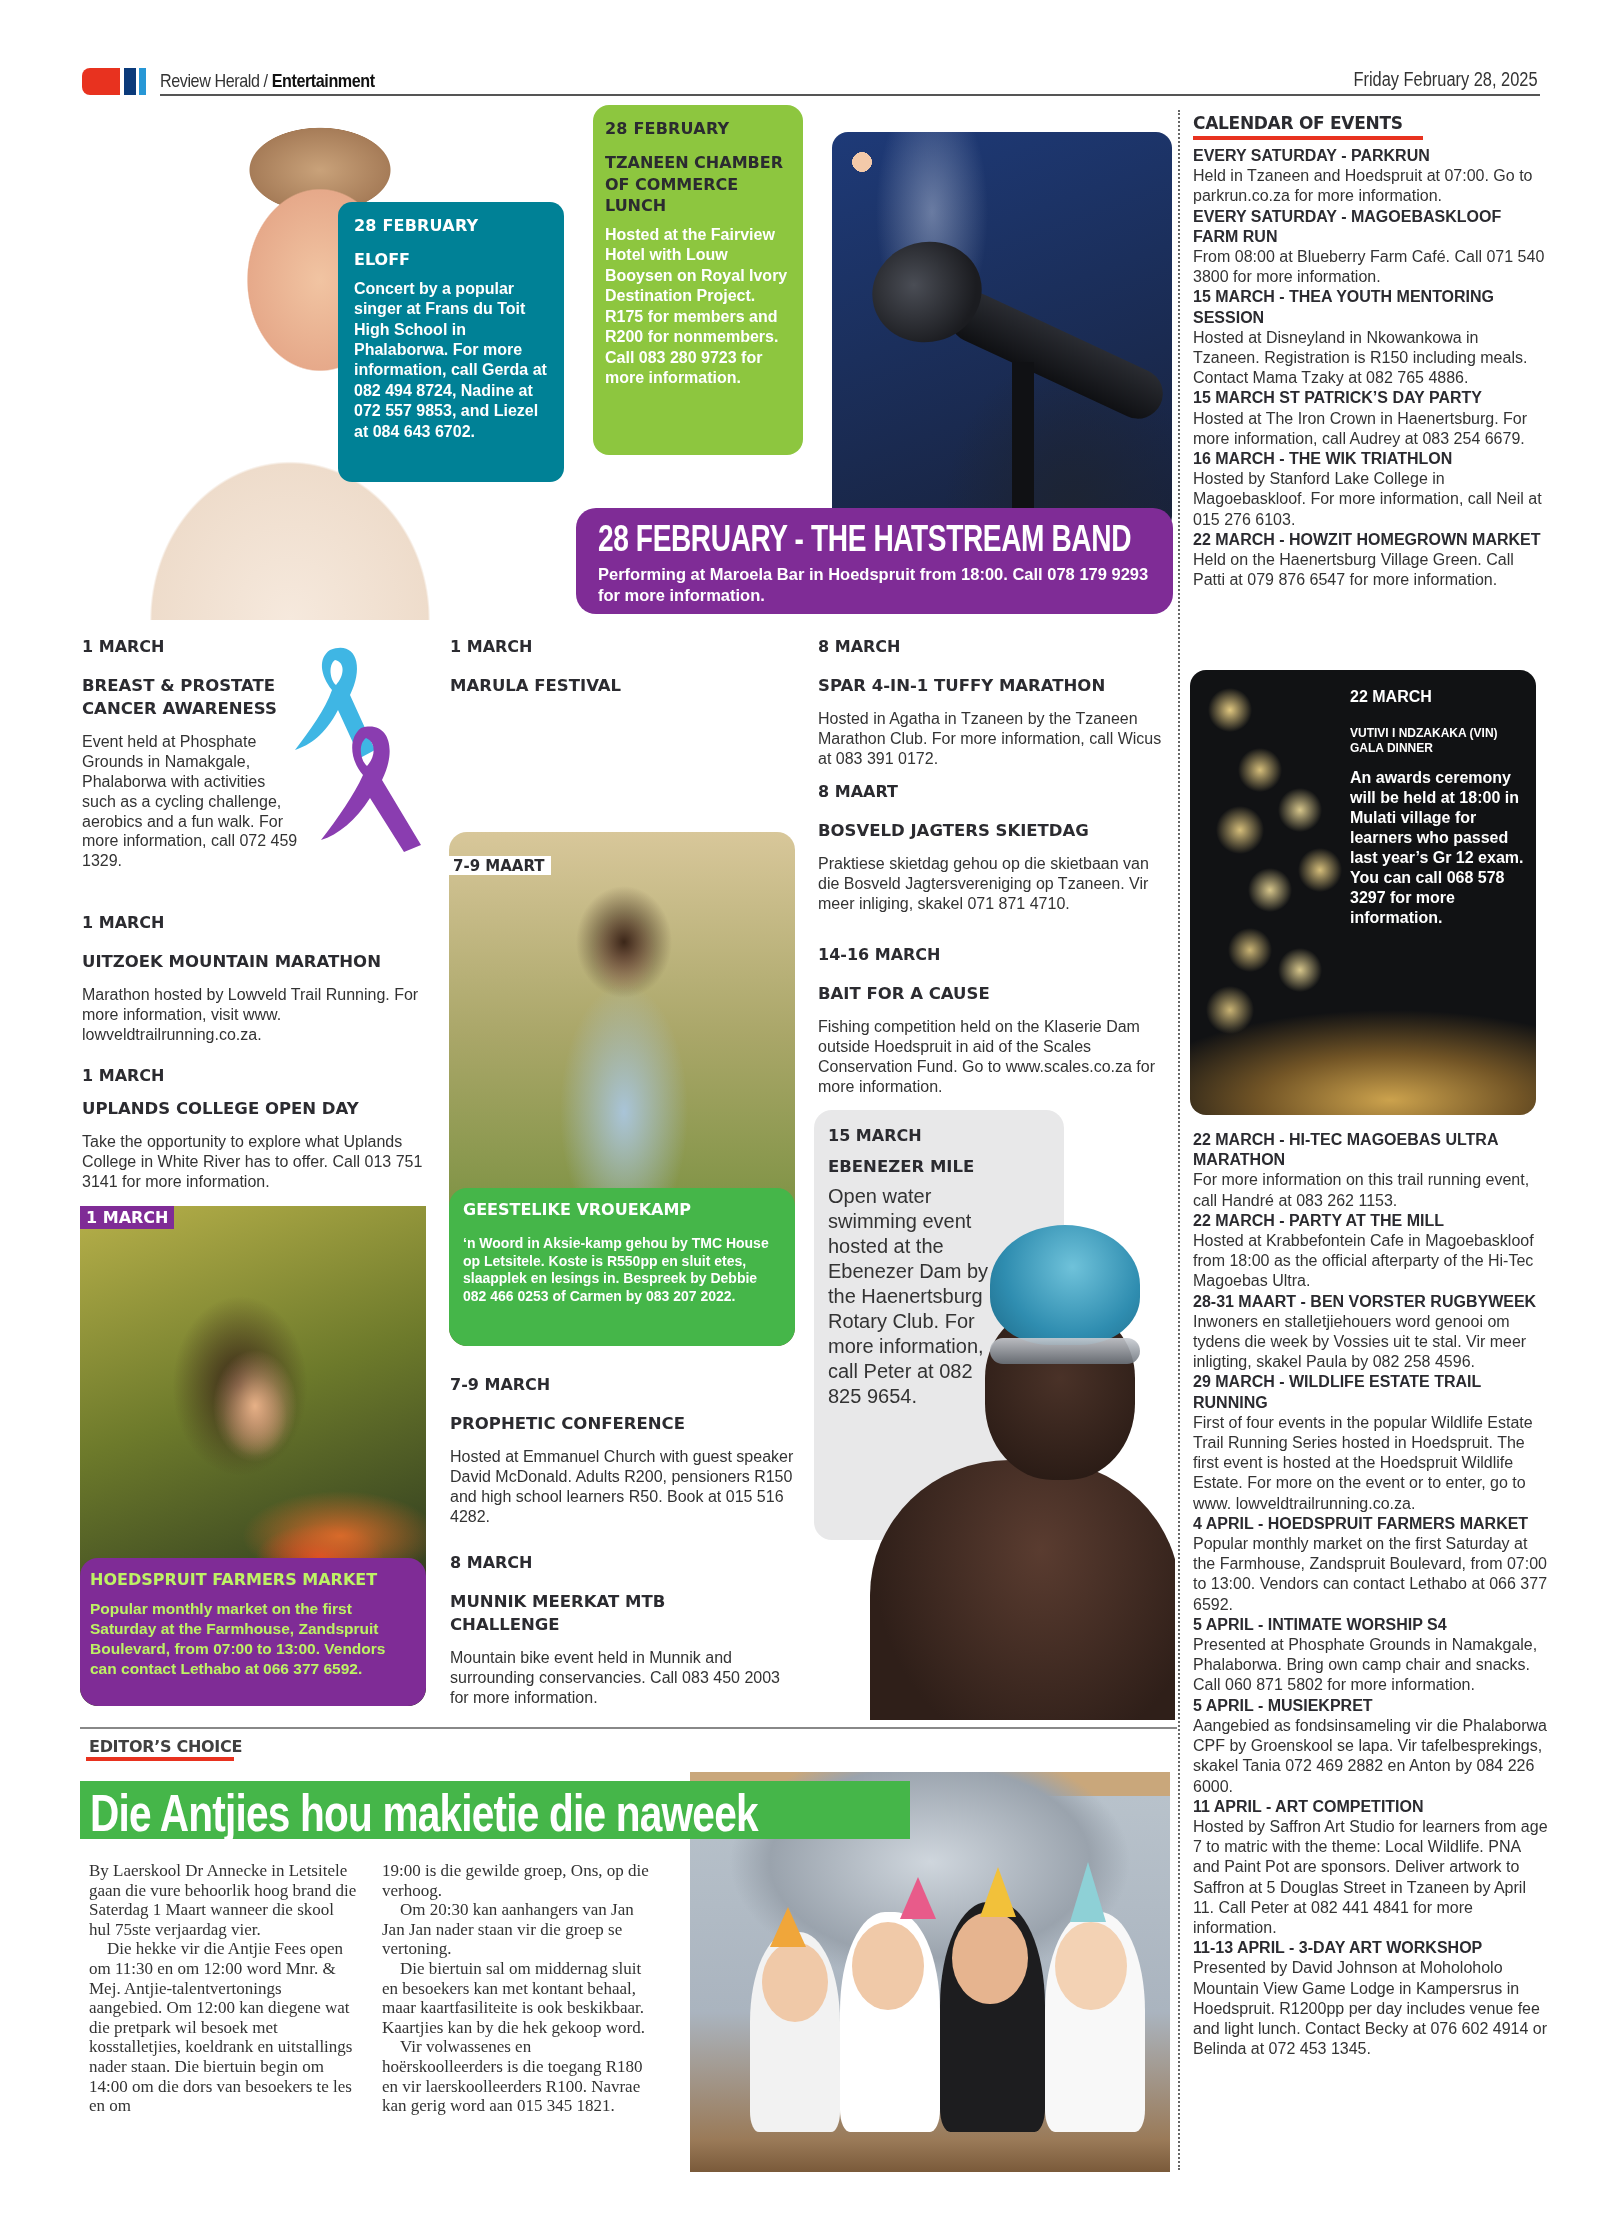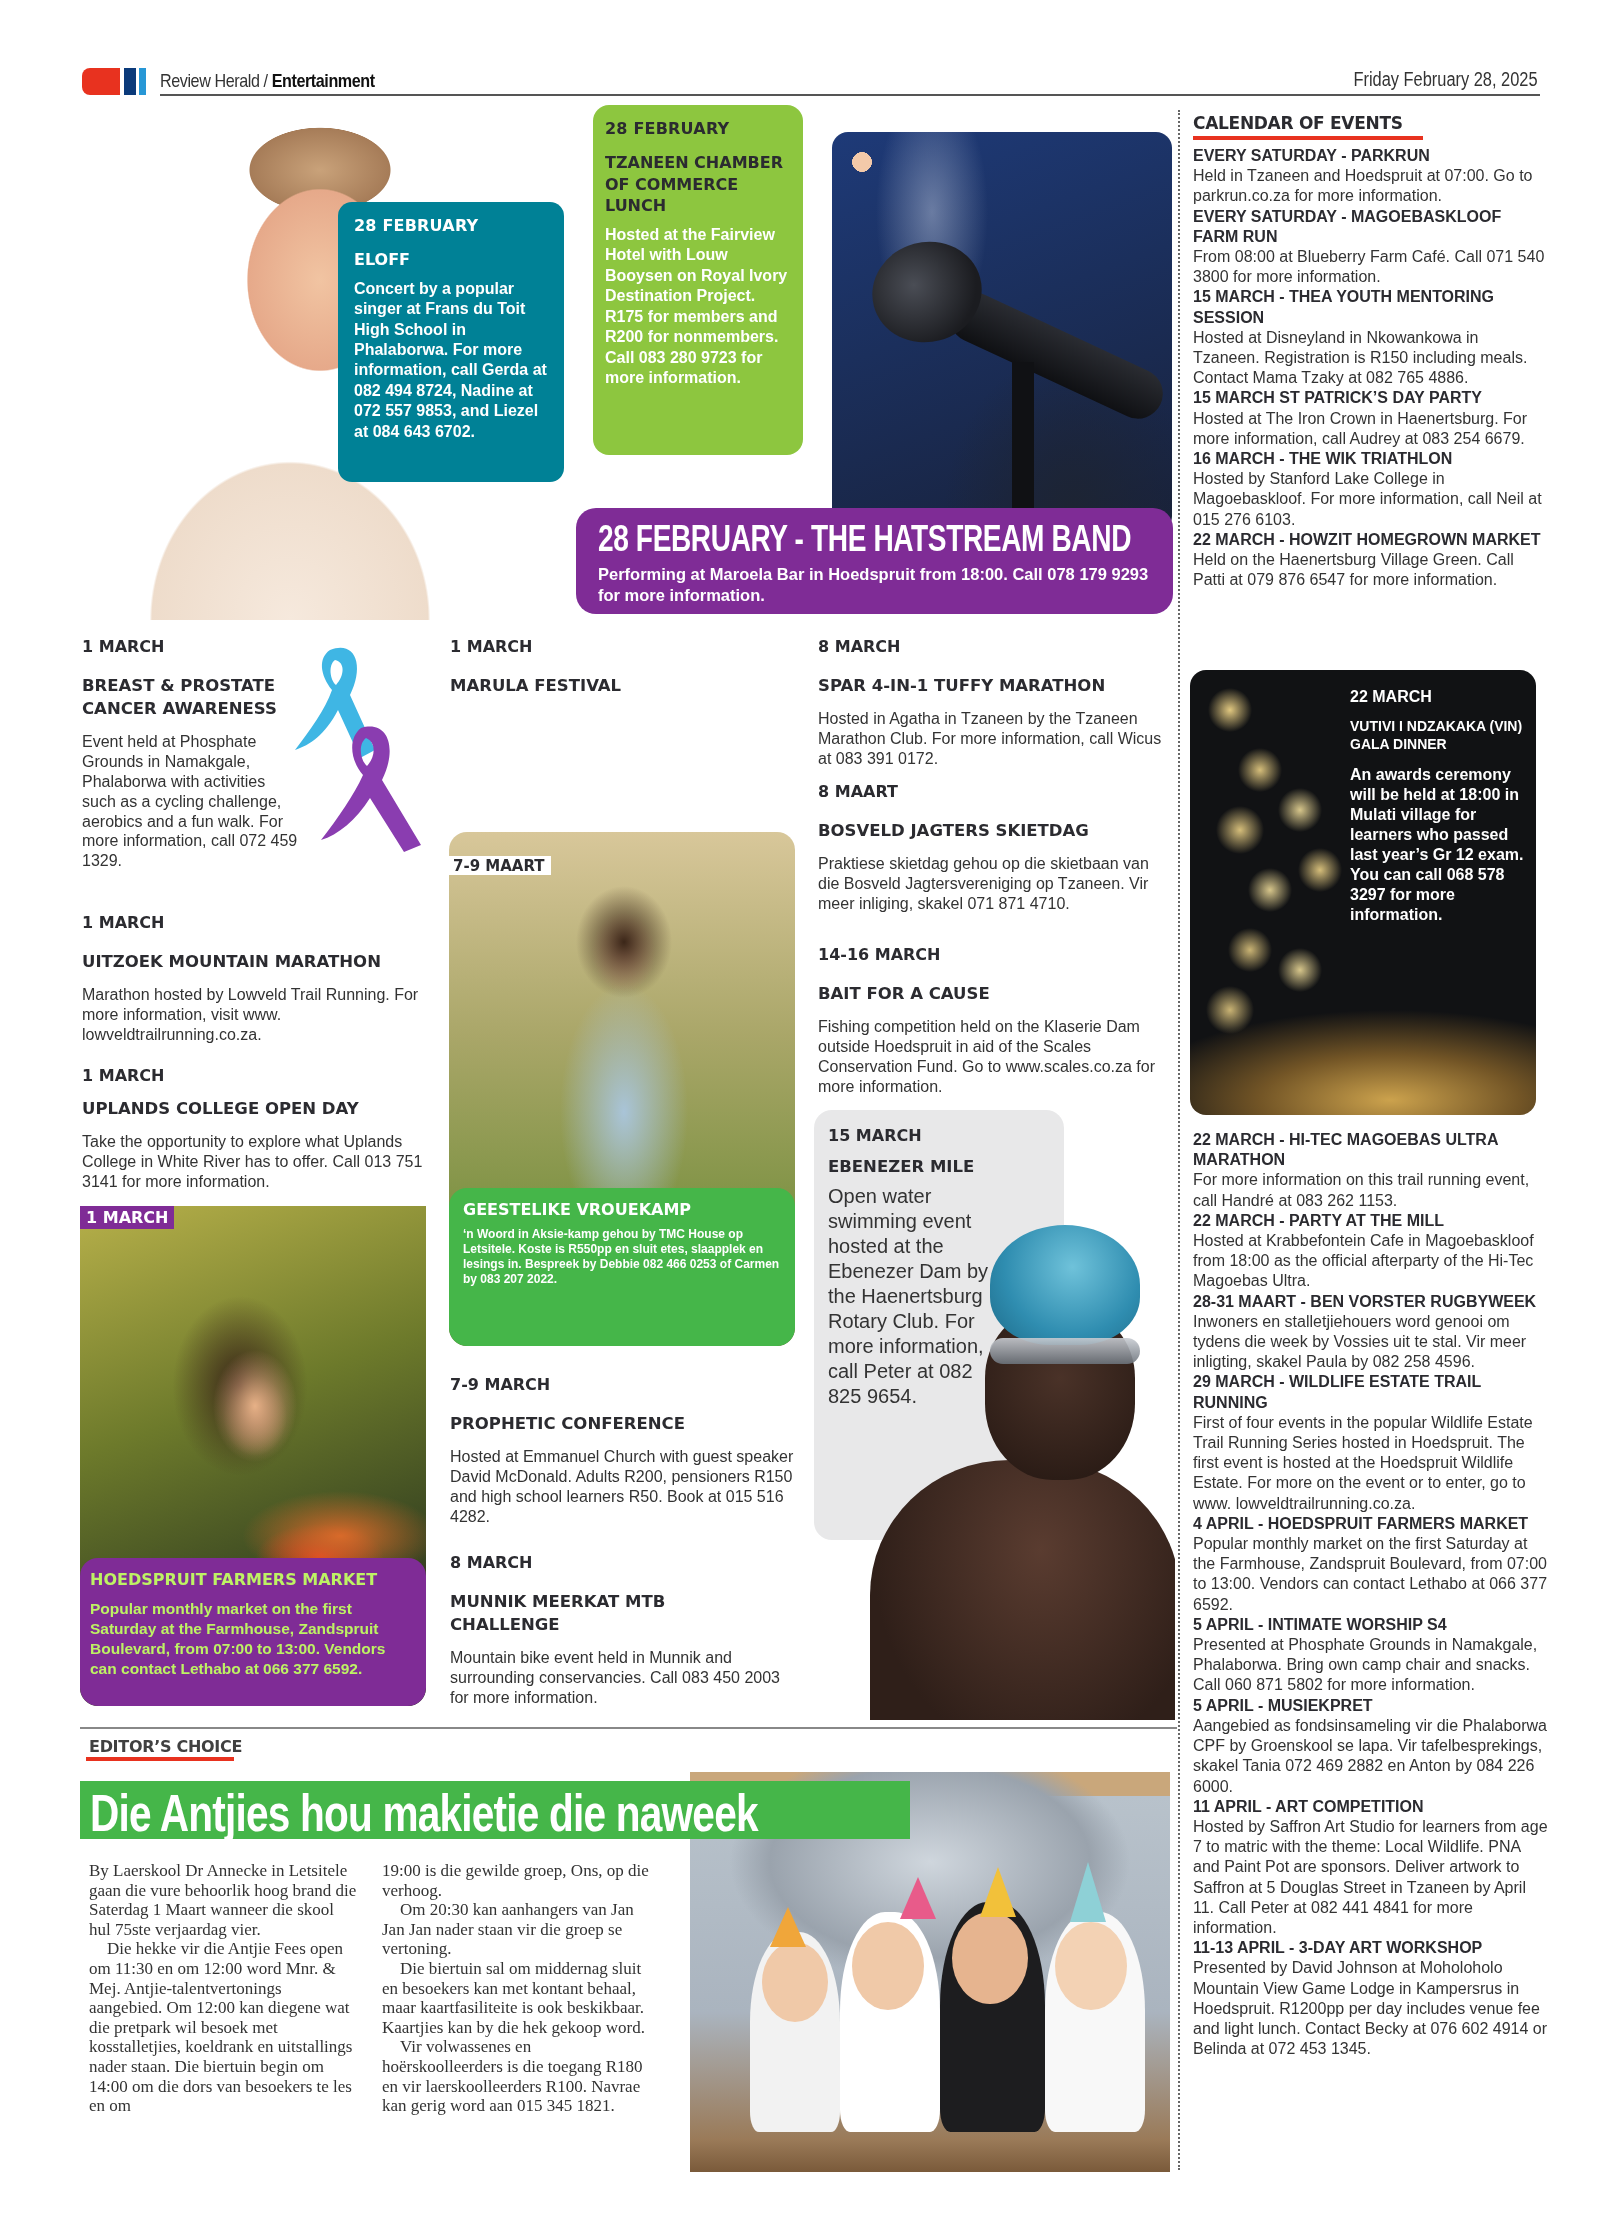--- a/index.html
+++ b/index.html
@@ -73,21 +73,21 @@
 
   
   .woman { left: 449px; top: 832px; width: 346px; height: 514px; border-radius: 18px; overflow: hidden;
     background: radial-gradient(ellipse 60px 70px at 175px 110px, #3b2618 0%, transparent 80%),
                 radial-gradient(ellipse 40px 50px at 175px 120px, #e2b08e 0%, transparent 80%),
                 radial-gradient(ellipse 80px 160px at 175px 280px, #a9c4d8 0%, transparent 80%),
                 linear-gradient(180deg, #d8c79a 0%, #a9a668 40%, #7d9243 75%, #5d7a33 100%); }
   .woman .tag { position: absolute; left: 0; top: 24px; background: #fff; color: #2b2b30; font-family: "DejaVu Sans", sans-serif; font-weight: 700; font-size: 15px; padding: 1px 6px 0 4px; }
   .woman .panel { position: absolute; left: 0; bottom: 0; width: 100%; height: 158px; background: #45b649; border-radius: 18px; padding: 12px 14px; color: #fff; }
   .woman .panel .t { font-family: "DejaVu Sans", sans-serif; font-weight: 700; font-size: 16px; }
-  .woman .panel .b { font-weight: 700; font-size: 12px; line-height: 1.26; margin-top: 8px; }
+  .woman .panel .b { font-weight: 700; font-size: 14px; line-height: 1.26; margin-top: 16px; }
 
   
   .ebenezer-bg { left: 814px; top: 1110px; width: 250px; height: 430px; background: #e8e8e9; border-radius: 18px; }
   .ebenezer-txt { left: 828px; top: 1126px; width: 220px; }
   .ebenezer-txt .ev-title { margin-top: 10px; }
   .ebenezer-txt .ev-body { margin-top: 6px; font-size: 20px; line-height: 1.25; }
   .swimmer { left: 790px; top: 1220px; width: 385px; height: 500px; overflow: hidden; }
   .swimmer .cap { position: absolute; left: 200px; top: 5px; width: 150px; height: 120px; border-radius: 50% 50% 40% 40%; background: radial-gradient(circle at 55% 35%, #6fc2da 0%, #2f8db0 60%, #1d6a88 100%); }
   .swimmer .face { position: absolute; left: 195px; top: 90px; width: 150px; height: 170px; border-radius: 40% 40% 45% 45%; background: radial-gradient(circle at 50% 40%, #4a3228 0%, #2b1c16 80%); }
   .swimmer .goggles { position: absolute; left: 200px; top: 118px; width: 150px; height: 26px; border-radius: 13px; background: linear-gradient(#c8ccd2, #6b727a); opacity: 0.9; }
@@ -101,21 +101,21 @@
                 radial-gradient(circle 22px at 110px 140px, rgba(250,230,160,0.85) 0%, transparent 100%),
                 radial-gradient(circle 22px at 80px 220px, rgba(250,230,160,0.85) 0%, transparent 100%),
                 radial-gradient(circle 22px at 130px 200px, rgba(248,220,140,0.85) 0%, transparent 100%),
                 radial-gradient(circle 22px at 60px 280px, rgba(248,220,140,0.8) 0%, transparent 100%),
                 radial-gradient(circle 22px at 110px 300px, rgba(250,230,160,0.85) 0%, transparent 100%),
                 radial-gradient(circle 24px at 40px 340px, rgba(248,220,140,0.8) 0%, transparent 100%),
                 radial-gradient(ellipse 260px 90px at 200px 430px, rgba(214,170,80,0.95) 0%, rgba(180,130,50,0.6) 50%, transparent 100%),
                 linear-gradient(#111214, #111214); }
   .gala .txt { position: absolute; left: 160px; top: 18px; width: 180px; color: #fff; }
   .gala .d { font-weight: 700; font-size: 16px; }
-  .gala .t { font-weight: 700; font-size: 14px; margin-top: 12px; line-height: 1.25; }
+  .gala .t { font-weight: 700; font-size: 12px; margin-top: 20px; line-height: 1.25; }
   .gala .b { font-weight: 700; font-size: 16px; line-height: 1.25; margin-top: 12px; }
 
   
   .cal-sep { left: 1178px; top: 110px; width: 0; height: 2060px; border-left: 2px dotted #666; }
   .cal-head { left: 1193px; top: 113px; font-family: "DejaVu Sans", sans-serif; font-weight: 700; font-size: 17px; color: #2b2b30; letter-spacing: -0.3px; }
   .cal-head-rule { left: 1193px; top: 136px; width: 230px; height: 4px; background: #e8321f; }
   .cal-list { left: 1193px; top: 146px; width: 355px; font-size: 16px; line-height: 20.2px; color: #333; }
   .cal-list .ct { font-weight: 700; color: #2b2b30; }
   .cal-list2 { left: 1193px; top: 1130px; width: 355px; font-size: 16px; line-height: 20.2px; color: #333; }
   .cal-list2 .ct { font-weight: 700; color: #2b2b30; }

